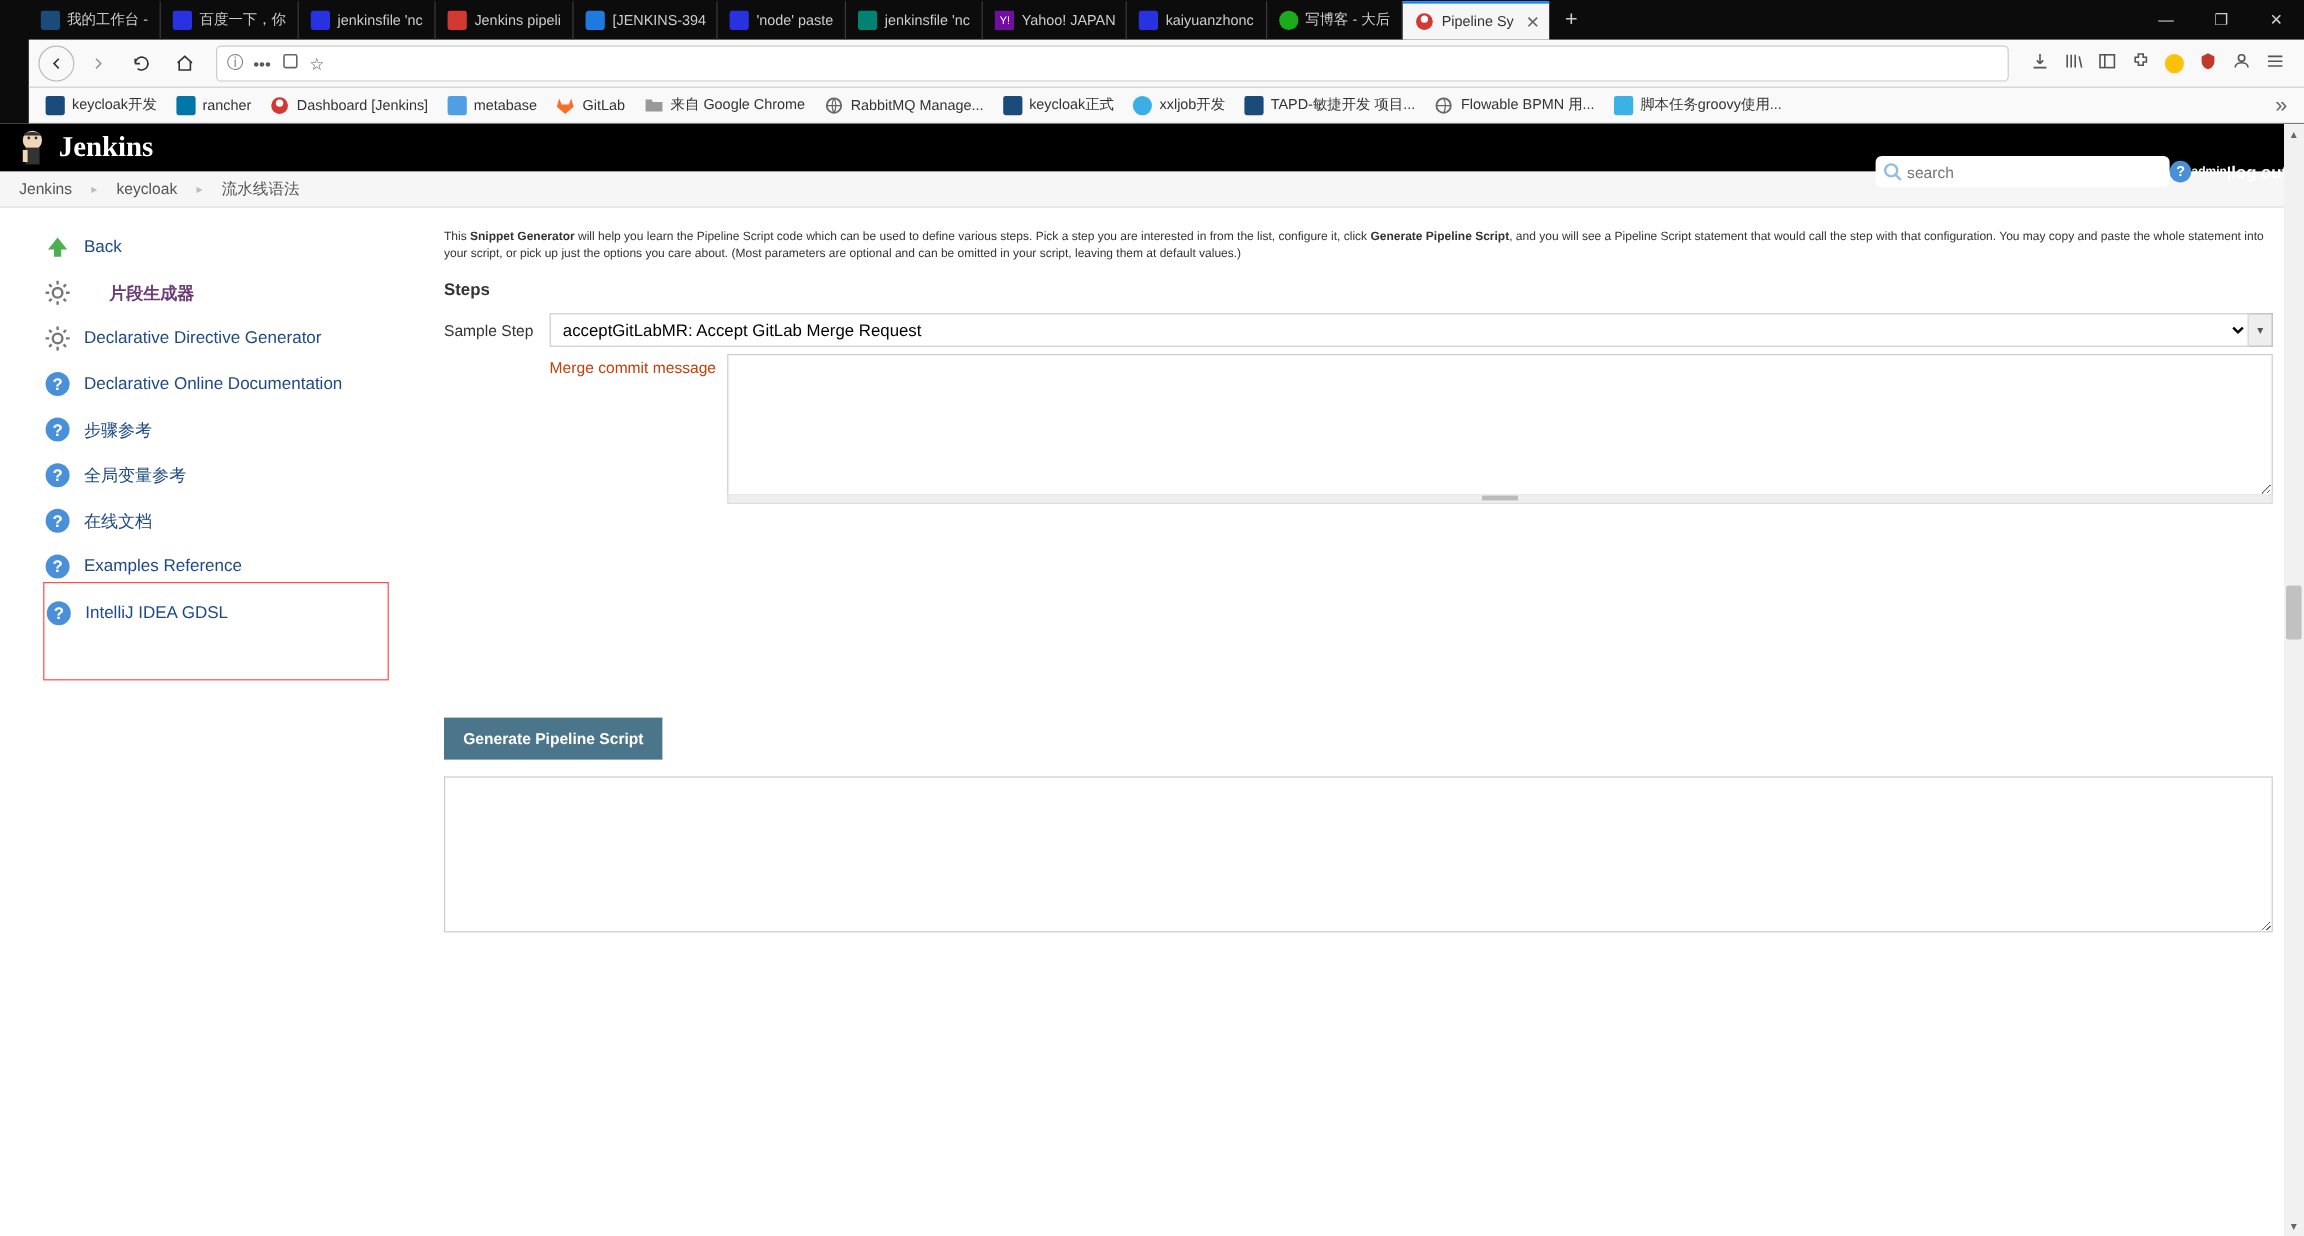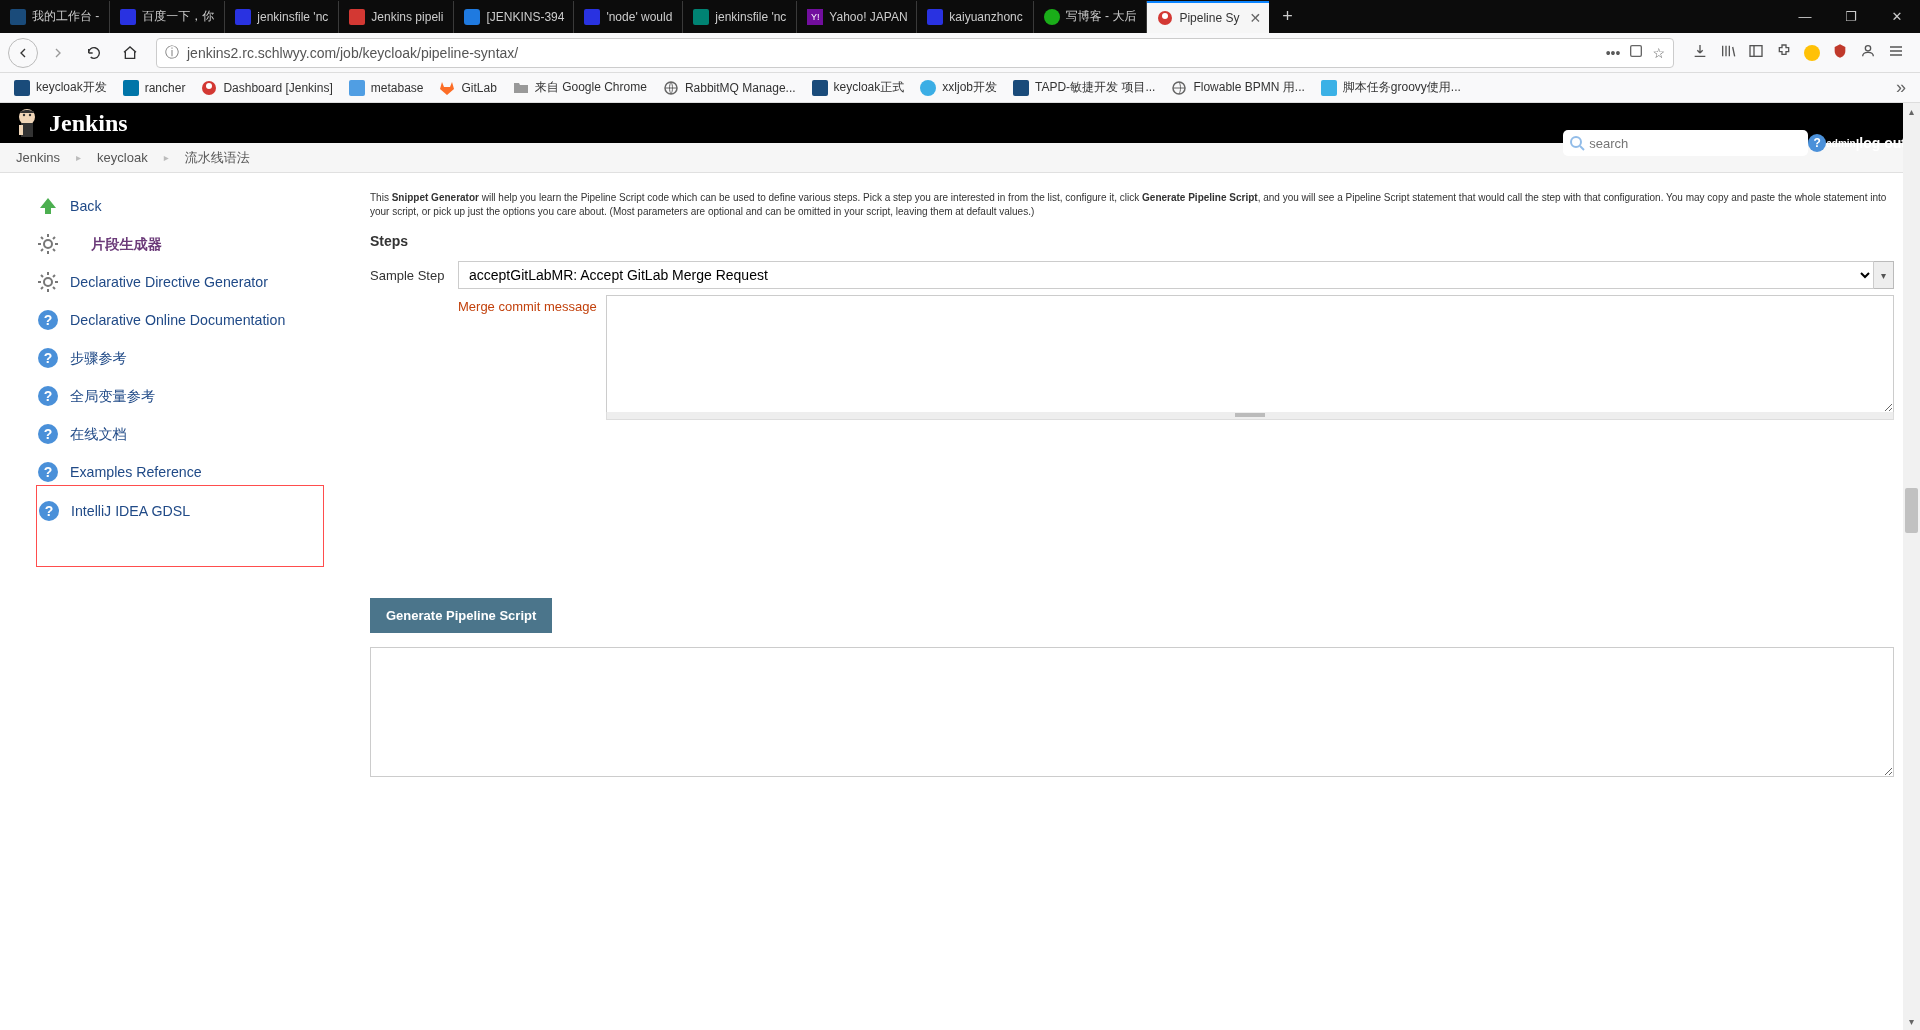--- a/index.html
+++ b/index.html
@@ -1,19 +1,19 @@
 <!DOCTYPE html>
 <html><head>
 <meta charset="utf-8">
 <style>
 * { box-sizing: border-box; margin: 0; padding: 0; }
 body { font-family: "Helvetica Neue", Arial, sans-serif; font-size: 13px; background: #fff; color: #333; width: 1920px; overflow-x: hidden; }
 
 
-.browser-chrome { background: #0c0c0c; }
+.browser-chrome { background: #0c0c0c; padding-left: 24px; }
 .tab-strip { display: flex; align-items: center; height: 33px; background: #0c0c0c; }
 .tab { display: flex; align-items: center; gap: 6px; height: 32px; padding: 0 10px; color: #ccc; font-size: 12px; max-width: 120px; border-right: 1px solid #3a3a3a; overflow: hidden; white-space: nowrap; text-overflow: ellipsis; cursor: pointer; }
 .tab.active { background: #f6f6f6; color: #333; border-top: 2px solid #0a84ff; border-right: none; padding: 0 18px 0 10px; max-width: 122px; }
 .tab .favicon { width: 16px; height: 16px; flex-shrink: 0; }
 .tab .tab-close { font-size: 14px; color: #666; margin-left: 4px; }
 .tab-new { width: 28px; height: 28px; display:flex; align-items:center; justify-content:center; color:#ccc; font-size:18px; margin-left:4px; }
 .win-controls { margin-left: auto; display: flex; }
 .win-btn { width: 46px; height: 32px; display:flex; align-items:center; justify-content:center; color:#ccc; }
 
 .toolbar { display: flex; align-items: center; height: 40px; background: #f9f9fa; border-bottom: 1px solid #ddd; padding: 0 8px; gap: 4px; }
@@ -109,21 +109,21 @@
     <div class="tab">
         <span class="favicon" style="background:#d33833;border-radius:2px;"></span>
         <span>Jenkins pipeli</span>
       </div>
     <div class="tab">
         <span class="favicon" style="background:#1f7ae0;border-radius:3px;"></span>
         <span>[JENKINS-394</span>
       </div>
     <div class="tab">
         <span class="favicon" style="background:#2932e1;border-radius:2px;"></span>
-        <span>'node' would</span>
+        <span>'node' paste</span>
       </div>
     <div class="tab">
         <span class="favicon" style="background:#008373;border-radius:2px;"></span>
         <span>jenkinsfile 'nc</span>
       </div>
     <div class="tab">
         <span class="favicon" style="background:#720e9e;color:#fff;font-size:9px;display:flex;align-items:center;justify-content:center;">Y!</span>
         <span>Yahoo! JAPAN</span>
       </div>
     <div class="tab">
@@ -166,21 +166,20 @@
           <path d="M4 12a8 8 0 1 1 3 6.2M4 12V6m0 6h6" fill="none" stroke="#333" stroke-width="2"></path>
         </svg>
       </div>
     <div class="nav-btn">
         <svg class="ico" viewBox="0 0 24 24">
           <path d="M3 11l9-8 9 8M5 10v10h14V10" fill="none" stroke="#333" stroke-width="2"></path>
         </svg>
       </div>
     <div class="urlbar">
       <span class="info-icon">ⓘ</span>
-      <span class="url-text">jenkins2.rc.schlwyy.com/job/keycloak/pipeline-syntax/</span>
       <span class="urlbar-actions">
         <span>•••</span>
         <span><svg class="ico" viewBox="0 0 24 24">
               <rect x="4" y="4" width="16" height="16" rx="2" fill="none" stroke="#666" stroke-width="2"></rect>
             </svg></span>
         <span>☆</span>
       </span>
     </div>
     <div class="right-icons">
       <span><svg class="ico" viewBox="0 0 24 24">

